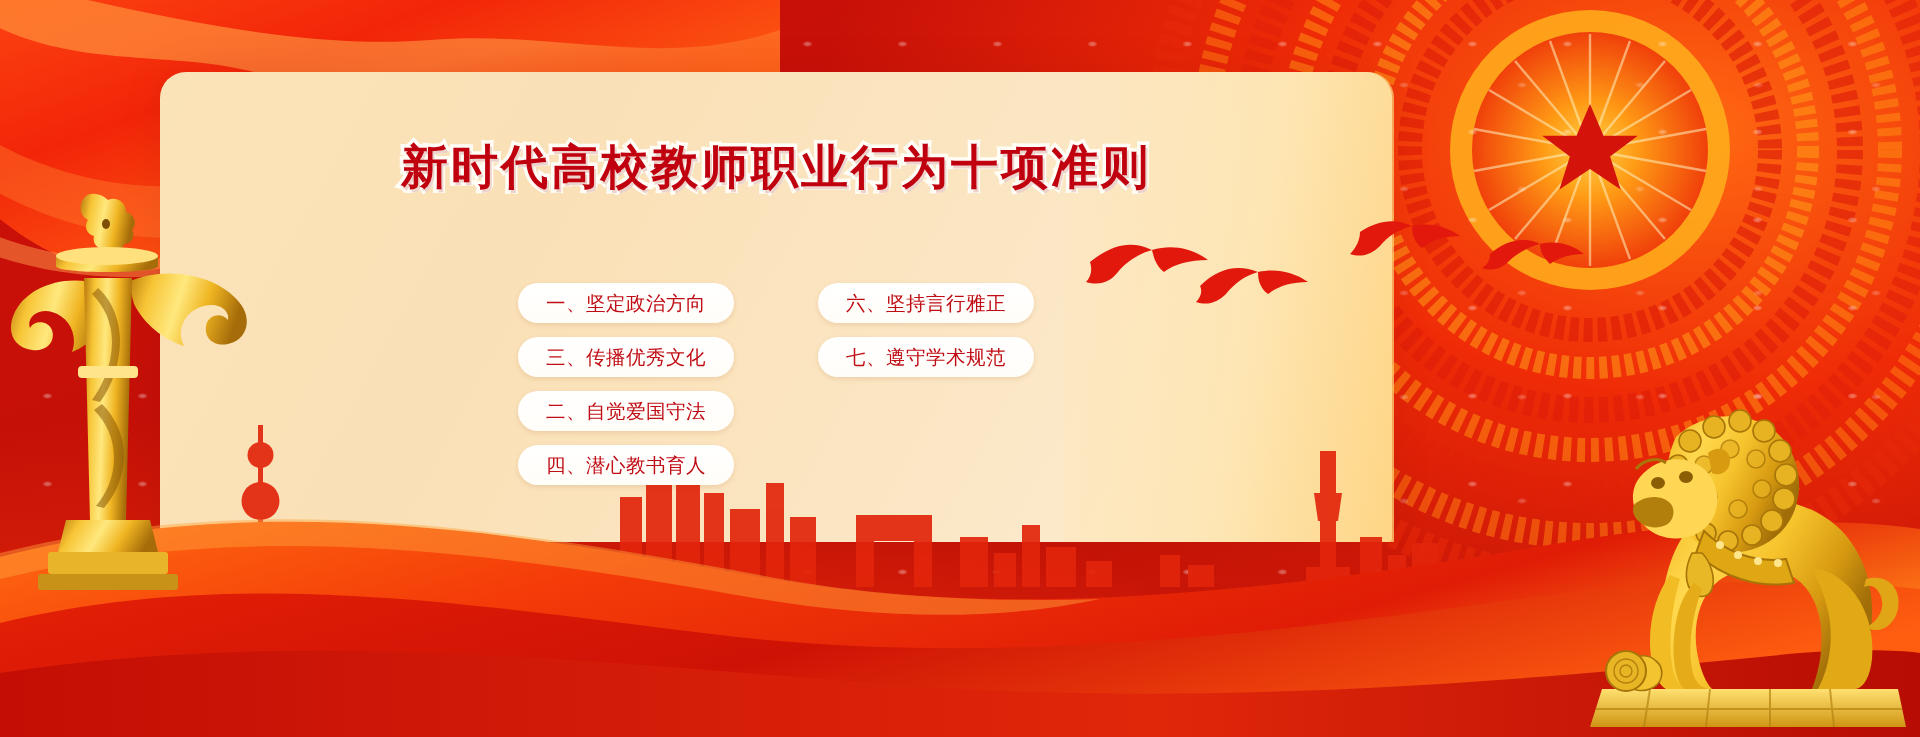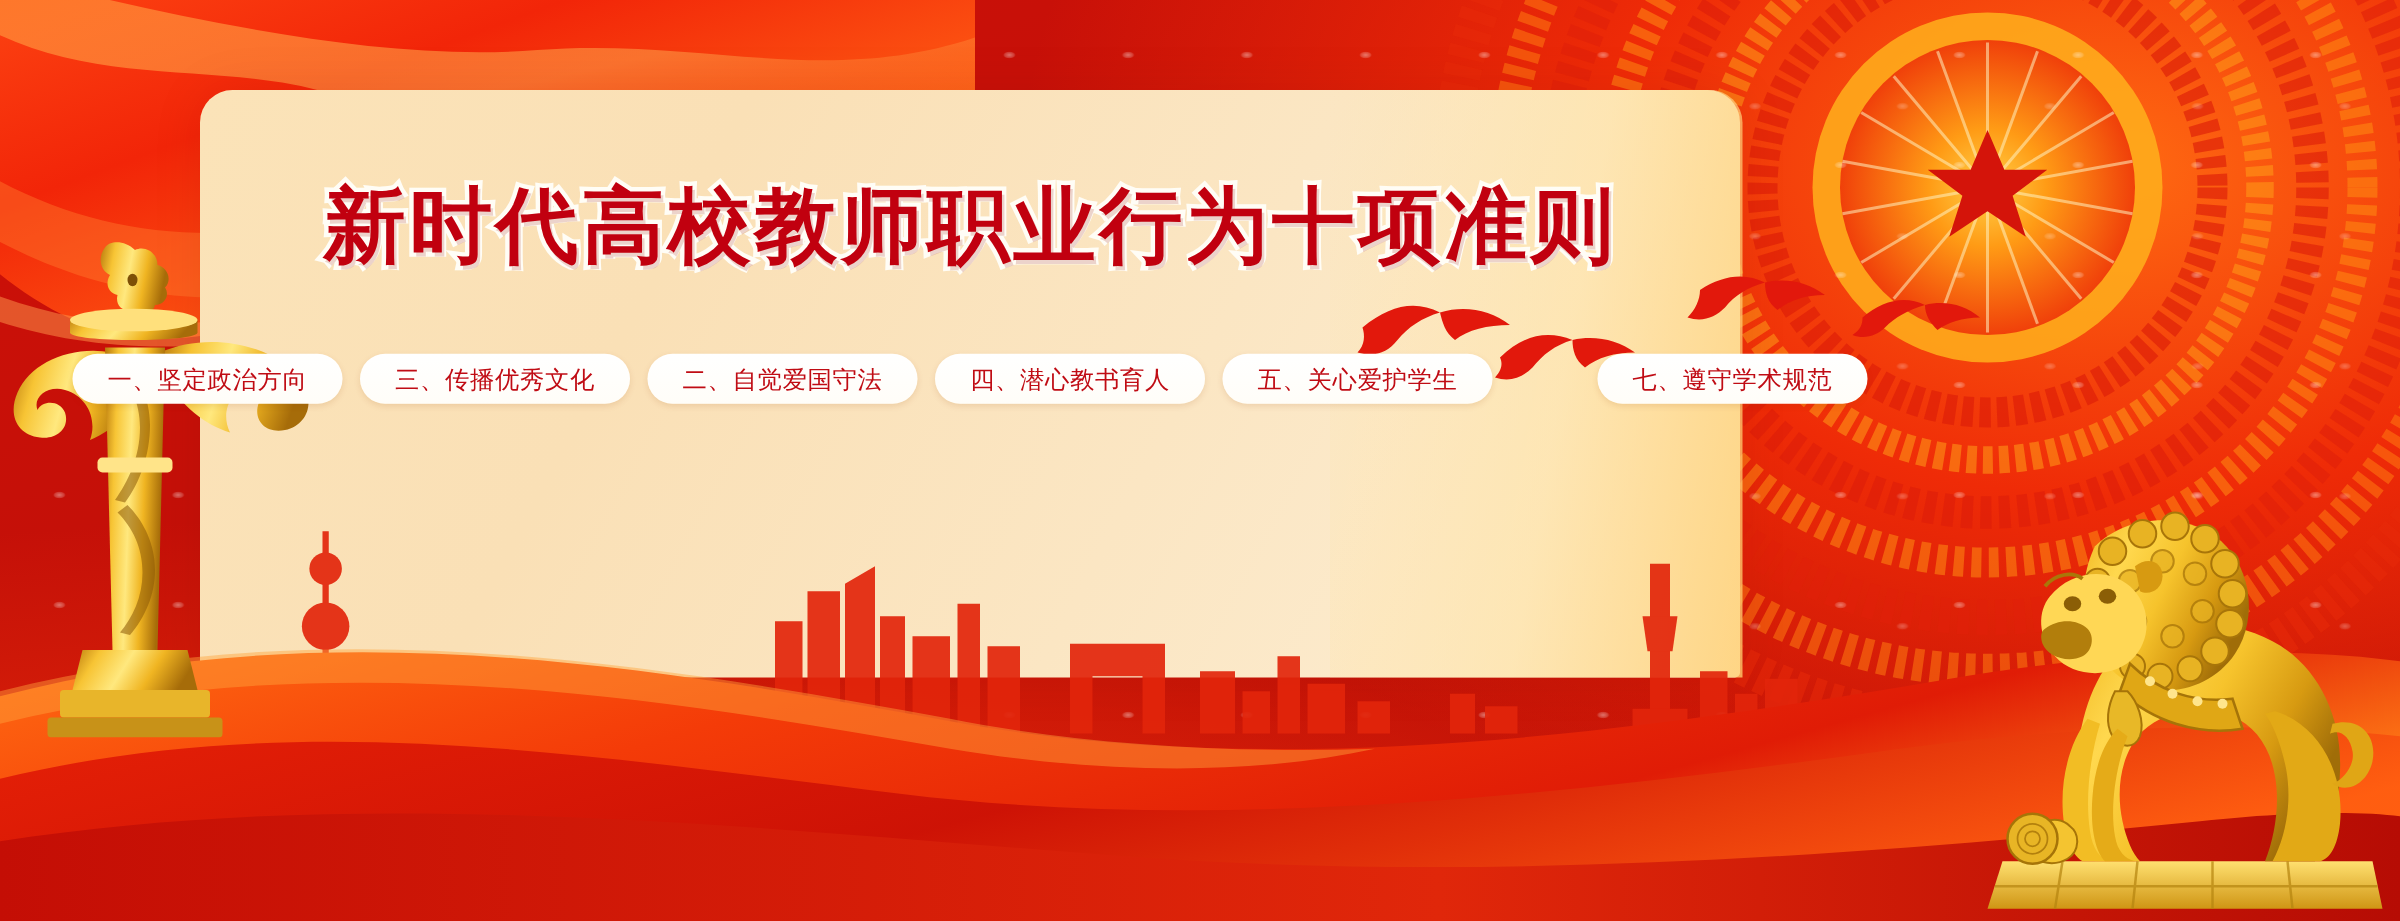--- a/index.html
+++ b/index.html
@@ -40,29 +40,29 @@
   .panel::after{
     content:""; position:absolute; right:-2px; top:0; width:330px; height:100%;
     background:linear-gradient(100deg, rgba(253,236,205,0) 0%, rgba(255,226,160,.55) 55%, rgba(255,206,110,.78) 100%);
     border-radius:0 26px 0 0; pointer-events:none;
   }
 
   
   .title-wrap{ position:absolute; left:160px; top:136px; width:1232px; text-align:center; z-index:7; }
   .title{
     display:inline-block; font-family:"DejaVu Serif","Liberation Serif",serif;
-    font-weight:700; font-size:66px; letter-spacing:3px; color:#c1000f;
+    font-weight:700; font-size:47px; letter-spacing:3px; color:#c1000f;
     -webkit-text-stroke:7px #fffdf6; paint-order:stroke fill;
     text-shadow:2px 3px 0 rgba(150,20,10,.18);
   }
 
   
   .pills{ position:absolute; left:160px; top:283px; width:1232px; z-index:7;
           display:flex; justify-content:center; gap:84px; }
-  .col{ display:flex; flex-direction:row; gap:14px; }
+  .col{ display:flex; flex-direction:column; gap:14px; }
   .pill{
     width:216px; height:40px; border-radius:22px;
     background:linear-gradient(180deg,#ffffff 0%,#fffdf8 100%);
     box-shadow:0 2px 5px rgba(150,60,10,.13);
     display:flex; align-items:center; justify-content:center;
     color:#c00c14; font-size:19.5px; letter-spacing:.5px; white-space:nowrap;
     font-family:"DejaVu Sans","Liberation Sans",sans-serif;
   }
 
   
@@ -168,23 +168,23 @@
   <div class="title-wrap">
     <span class="title">新时代高校教师职业行为十项准则</span>
   </div>
 
   <div class="pills">
     <div class="col">
       <div class="pill">一、坚定政治方向</div>
       <div class="pill">三、传播优秀文化</div>
       <div class="pill">二、自觉爱国守法</div>
       <div class="pill">四、潜心教书育人</div>
-      <div class="pill">五、关心爱护学生</div>
     </div>
     <div class="col">
+      <div class="pill">六、坚持言行雅正</div>
       <div class="pill">七、遵守学术规范</div>
     </div>
   </div>
 
   <div class="doves">
     <svg viewBox="0 0 560 140" xmlns="http://www.w3.org/2000/svg">
       <g fill="#e2180c">
         <path d="M30,52 C52,34 72,30 92,40 C78,44 66,52 58,62 C50,72 40,76 26,72 C32,66 32,58 30,52 Z"></path>
         <path d="M92,40 C112,34 132,38 148,50 C130,50 114,54 104,62 C96,56 94,48 92,40 Z"></path>
         <path d="M140,76 C158,58 178,54 198,62 C184,66 174,74 166,84 C158,92 148,96 136,92 C142,86 142,80 140,76 Z"></path>

